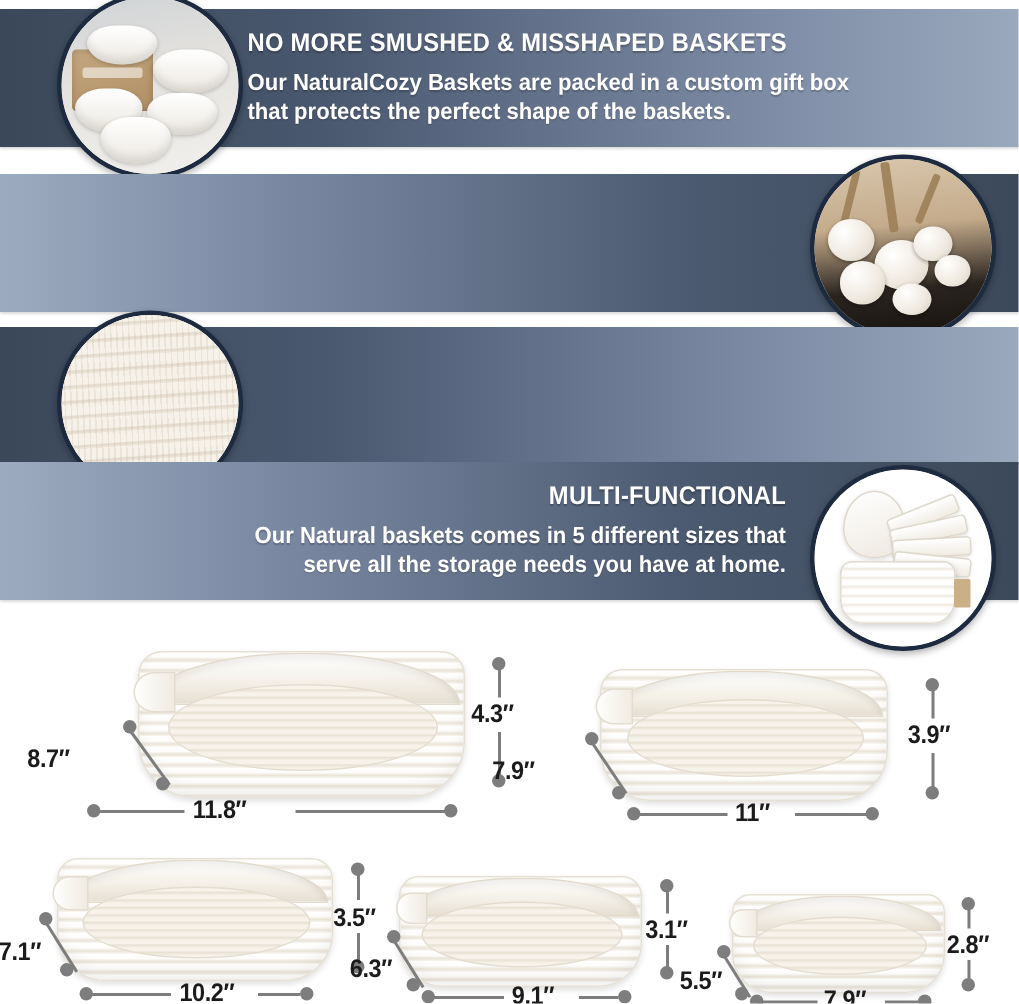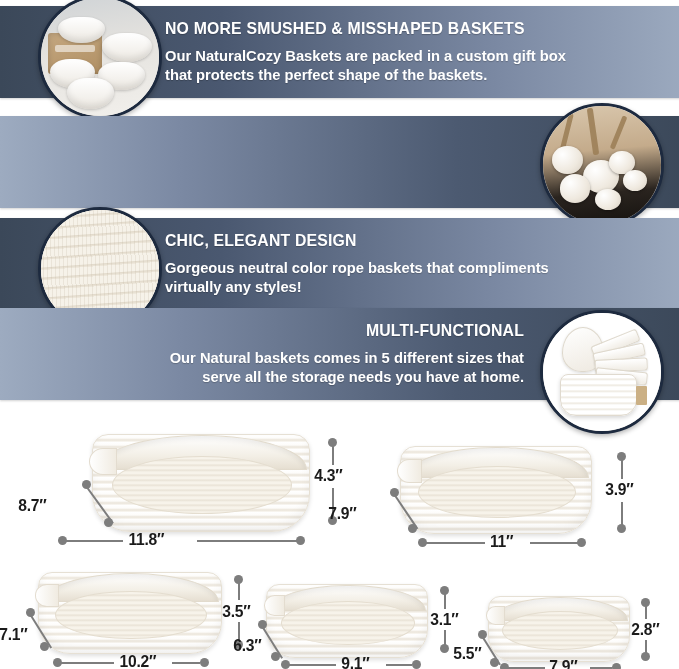--- a/index.html
+++ b/index.html
@@ -168,27 +168,20 @@
       <div class="boll" style="left:34%;top:46%;width:30%;height:28%;"></div>
       <div class="boll" style="left:14%;top:58%;width:26%;height:24%;"></div>
       <div class="boll" style="left:56%;top:38%;width:22%;height:20%;"></div>
       <div class="boll" style="left:68%;top:54%;width:20%;height:18%;"></div>
       <div class="boll" style="left:44%;top:70%;width:22%;height:18%;"></div>
     </div>
   </div>
 
   <div class="banner left-img" style="top:218px;">
     <div class="bar"></div>
-    <div class="txt">
-      <div class="b-head">CHIC, ELEGANT DESIGN</div>
-      <div class="b-body">
-        <div>Gorgeous neutral color rope baskets that compliments</div>
-        <div>virtually any styles!</div>
-      </div>
-    </div>
   </div>
   <div class="bubble" style="left:38px;top:207px;">
     <div class="bubble-inner ph-rope"></div>
   </div>
 
   <div class="banner right-img" style="top:308px;text-decoration:underline;">
     <div class="bar"></div>
     <div class="txt">
       <div class="b-head">MULTI-FUNCTIONAL</div>
       <div class="b-body">

